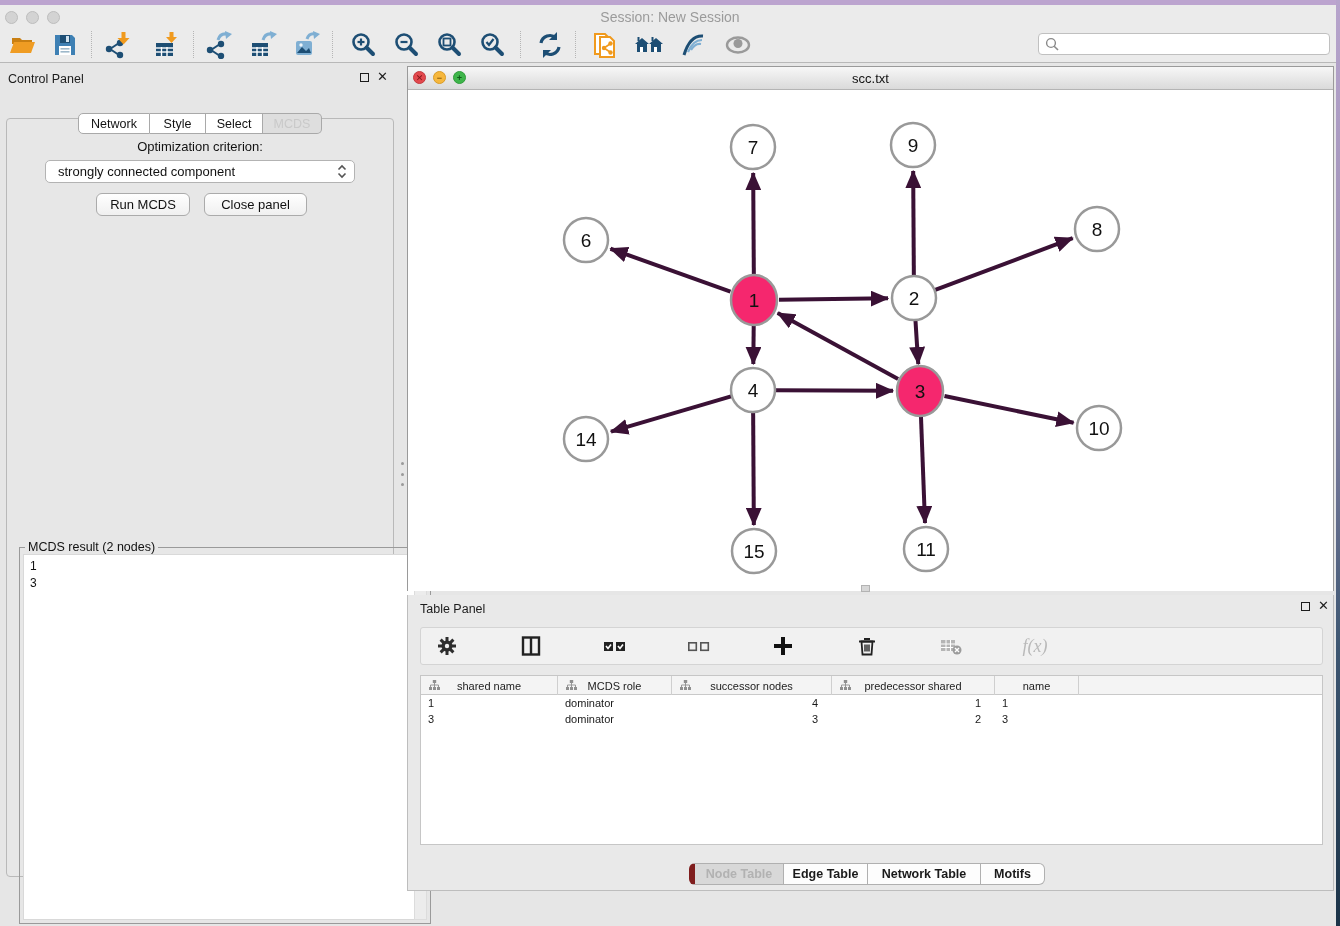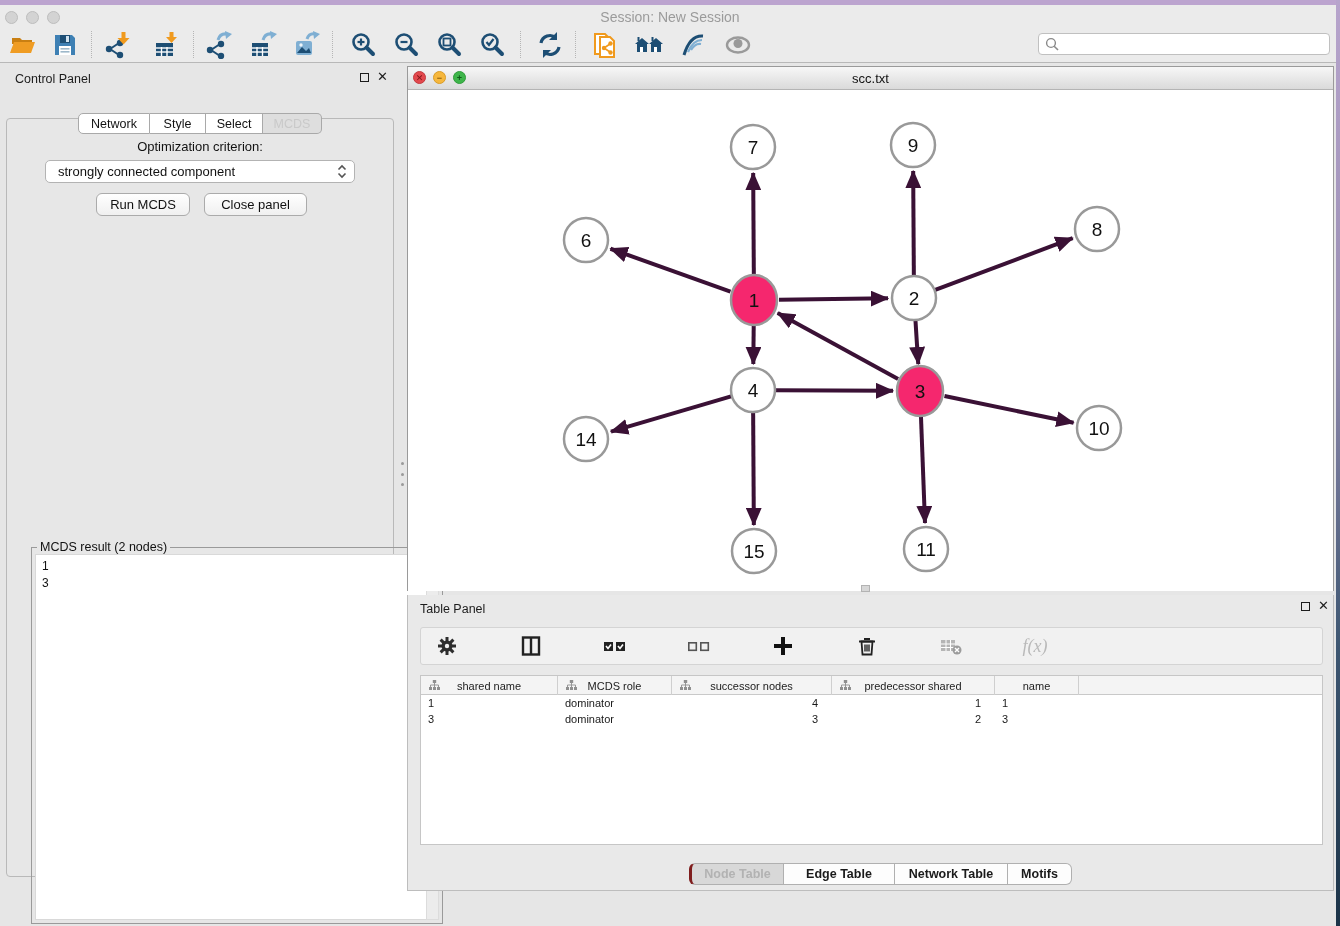--- a/index.html
+++ b/index.html
@@ -20,41 +20,41 @@
       border-bottom:1px solid #b8b8b8;}
   .tb-icon{position:absolute;top:3px;width:30px;height:30px;display:flex;
       align-items:center;justify-content:center;}
   .tb-sep{position:absolute;top:4px;height:27px;width:0;border-left:1px dotted #b5b5b5;}
   .search-box{position:absolute;left:1038px;top:6px;width:292px;height:22px;background:#fff;
       border:1px solid #c0c0c0;border-radius:4px;display:flex;align-items:center;padding:0 6px;}
   .search-box input{border:none;outline:none;flex:1;font-size:12px;margin-left:5px;
       font-family:inherit;background:transparent;}
   
   .cp{position:absolute;left:0;top:66px;width:400px;height:814px;}
-  .cp-title{position:absolute;left:8px;top:6px;font-size:12.5px;color:#1c1c1c;margin-left:7px;}
+  .cp-title{position:absolute;left:8px;top:6px;font-size:12.5px;color:#1c1c1c;}
   .pnl-float{position:absolute;top:7px;width:9px;height:9px;border:1.5px solid #1c1c1c;}
   .pnl-close{position:absolute;top:4px;font-size:13px;font-weight:bold;color:#1c1c1c;line-height:14px;}
   .cp-tabs{position:absolute;left:78px;top:31px;height:21px;display:flex;z-index:5;}
   .cp-tab{height:21px;border:1px solid #a9a9a9;border-left:none;background:#fff;color:#111;
       font-size:12.5px;display:flex;align-items:center;justify-content:center;margin-top:16px;}
   .cp-tab:first-child{border-left:1px solid #a9a9a9;border-radius:5px 0 0 5px;}
   .cp-tab:last-child{border-radius:0 5px 5px 0;}
   .cp-tab.active{background:#dedede;color:#c9c9c9;}
   .cp-body{position:absolute;left:6px;top:52px;width:388px;height:759px;background:#e7e7e7;
       border:1px solid #b9b9b9;border-radius:4px;}
   .opt-label{position:absolute;left:0;top:20px;width:100%;text-align:center;font-size:13px;color:#111;}
   .dropdown{position:absolute;left:38px;top:41px;width:310px;height:23px;background:#fff;
       border:1px solid #b3b3b3;border-radius:5px;display:flex;align-items:center;
       font-size:13px;color:#111;padding-left:12px;}
   .dd-stepper{position:absolute;right:5px;top:2px;width:14px;height:17px;display:flex;
       flex-direction:column;align-items:center;justify-content:center;color:#555;}
   .btn{position:absolute;height:23px;background:linear-gradient(#ffffff,#f0f0f0);
       border:1px solid #ababab;border-radius:6px;font-size:13px;color:#111;
       display:flex;align-items:center;justify-content:center;}
-  .groupbox{position:absolute;left:24px;top:428px;width:412px;height:377px;
+  .groupbox{position:absolute;left:12px;top:428px;width:412px;height:377px;
       border:1px solid #9a9a9a;}
   .gb-legend{position:absolute;left:5px;top:-8px;background:#e7e7e7;padding:0 3px;
       font-size:12.5px;color:#111;}
   .gb-inner{position:absolute;left:3px;top:6px;right:16px;bottom:3px;background:#fff;
       border:1px solid #d9d9d9;border-right:none;}
   .gb-scroll{position:absolute;top:6px;right:3px;bottom:3px;width:13px;background:#ececec;
       border:1px solid #dcdcdc;}
   .result-text{padding:3px 6px;font-size:12px;line-height:17px;color:#111;white-space:pre;}
   
   .split-dots{position:absolute;left:401px;top:462px;width:4px;height:24px;
@@ -88,21 +88,21 @@
   .tbl-header{display:flex;height:19px;background:#f4f4f4;border-bottom:1px solid #c9c9c9;}
   .th{position:relative;height:19px;border-right:1px solid #cfcfcf;font-size:11px;color:#222;
       display:flex;align-items:center;justify-content:center;}
   .th .tree{position:absolute;left:8px;top:4px;}
   .th-fill{flex:1;border-right:none;}
   .tbl-row{display:flex;height:16px;font-size:11px;color:#1a1a1a;line-height:16px;}
   .td{overflow:hidden;white-space:nowrap;}
   .tp-tabs{position:absolute;left:281px;top:268px;height:22px;display:flex;}
   .seg{height:22px;border:1px solid #b0b0b0;border-left:none;background:#fdfdfd;color:#1a1a1a;
       font-size:12.5px;font-weight:bold;display:flex;align-items:center;justify-content:center;}
-  .seg:first-child{border-left:3px solid #7f1d1d;border-radius:6px 0 0 6px;}
+  .seg:first-child{border-left:6px solid #7f1d1d;border-radius:6px 0 0 6px;}
   .seg:last-child{border-radius:0 6px 6px 0;}
   .seg.active{background:#d8d8d8;color:#b2b2b2;}
   
   .statusbar{position:absolute;left:0;top:893px;width:100%;height:33px;background:#e9e9e9;
       border-top:1px solid #bfbfbf;}
   .sb-btn{position:absolute;top:4px;height:25px;background:linear-gradient(#fdfdfd,#e8e8e8);
       border:1px solid #adadad;border-radius:4px;display:flex;align-items:center;
       justify-content:center;font-size:12px;color:#111;}
   .mem-dot{width:12px;height:12px;border-radius:50%;margin-right:6px;}
 </style>
@@ -528,19 +528,19 @@
             <div class="td" style="width: 137px; text-align: left; padding: 0px 0px 0px 7px;">3</div>
             <div class="td" style="width: 114px; text-align: left; padding: 0px 0px 0px 7px;">dominator</div>
             <div class="td" style="width: 160px; text-align: right; padding: 0px 14px 0px 0px;">3</div>
             <div class="td" style="width: 163px; text-align: right; padding: 0px 14px 0px 0px;">2</div>
             <div class="td" style="width: 84px; text-align: left; padding: 0px 0px 0px 7px;">3</div>
           </div>
         </div>
     </div>
     <div class="tp-tabs" id="tp-tabs">
         <div class="seg active" style="width: 95px;">Node Table</div>
-        <div class="seg" style="width: 111px;">Edge Table</div>
+        <div class="seg" style="width: 84px;">Edge Table</div>
         <div class="seg" style="width: 113px;">Network Table</div>
         <div class="seg" style="width: 64px;">Motifs</div>
       </div>
   </div>
 
 </div>
 
 </body></html>

